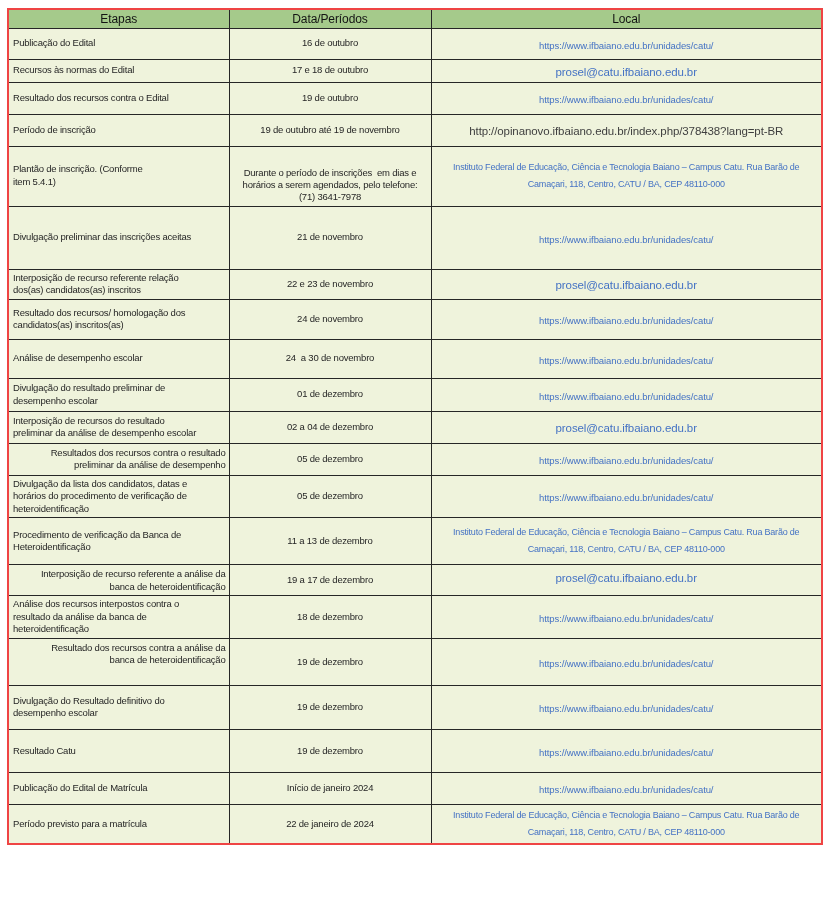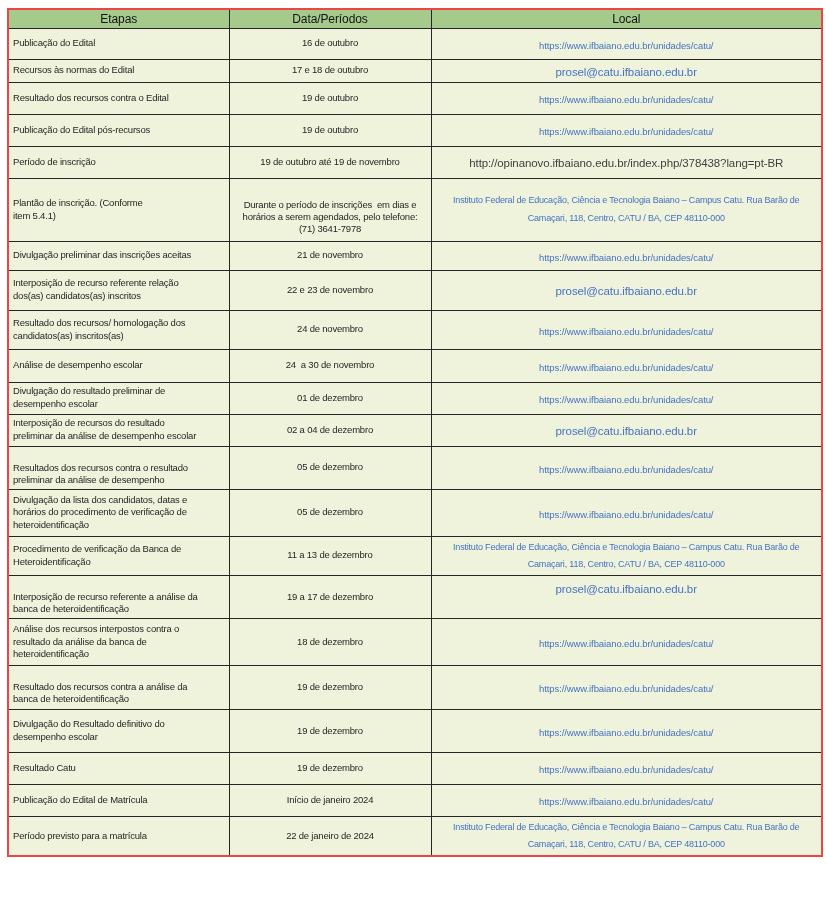--- a/index.html
+++ b/index.html
@@ -57,21 +57,21 @@
     padding: 2px 4px;
     white-space: pre-wrap;
   }
   td.local {
     text-align: center;
     padding: 2px 6px;
     white-space: pre-wrap;
   }
   td.local.v-top    { vertical-align: top;    padding-top: 3px; }
   td.local.v-bottom { vertical-align: bottom; padding-bottom: 2px; }
-  td.etapa.v-top    { vertical-align: top;    padding-top: 15px; }
+  td.etapa.v-top    { vertical-align: top;    padding-top: 3px; text-align: right; }
   td.data.v-top     { vertical-align: top;    padding-top: 20px; }
   .local-text.link {
     color: var(--link-color, #4472C4);
     font-size: 9.5px;
     letter-spacing: -0.1px;
     line-height: 1.25;
   }
   .local-text.email {
     color: var(--link-color, #4472C4);
     font-size: 11.5px;
@@ -146,25 +146,20 @@
           <td class="etapa">Recursos às normas do Edital</td>
           <td class="data">17 e 18 de outubro</td>
           <td class="local"><span class="local-text email">prosel@catu.ifbaiano.edu.br</span></td>
         </tr>
         <tr>
           <td class="etapa">Resultado dos recursos contra o Edital</td>
           <td class="data">19 de outubro</td>
           <td class="local"><span class="local-text link">https://www.ifbaiano.edu.br/unidades/catu/</span></td>
         </tr>
         <tr>
-          <td class="etapa">Publicação do Edital pós-recursos</td>
-          <td class="data">19 de outubro</td>
-          <td class="local"><span class="local-text link">https://www.ifbaiano.edu.br/unidades/catu/</span></td>
-        </tr>
-        <tr>
           <td class="etapa">Período de inscrição</td>
           <td class="data">19 de outubro até 19 de novembro</td>
           <td class="local"><span class="local-text url">http://opinanovo.ifbaiano.edu.br/index.php/378438?lang=pt-BR</span></td>
         </tr>
         <tr>
           <td class="etapa">Plantão de inscrição. (Conforme
 item 5.4.1)</td>
           <td class="data v-top">Durante o período de inscrições  em dias e
 horários a serem agendados, pelo telefone:
 (71) 3641-7978</td>

